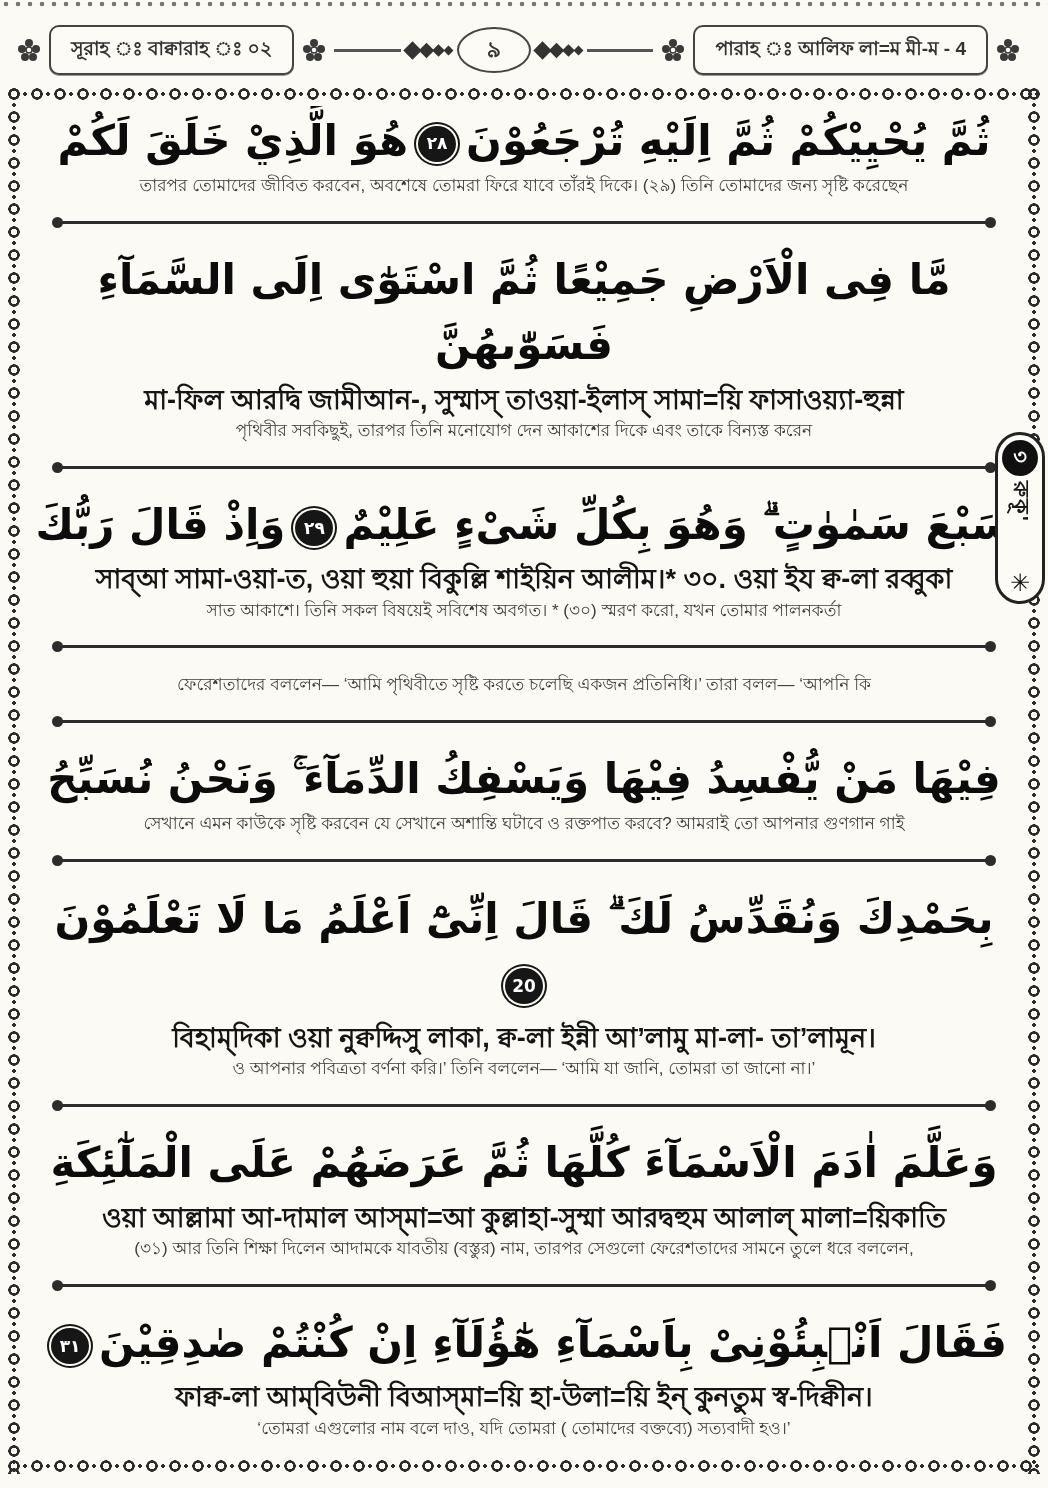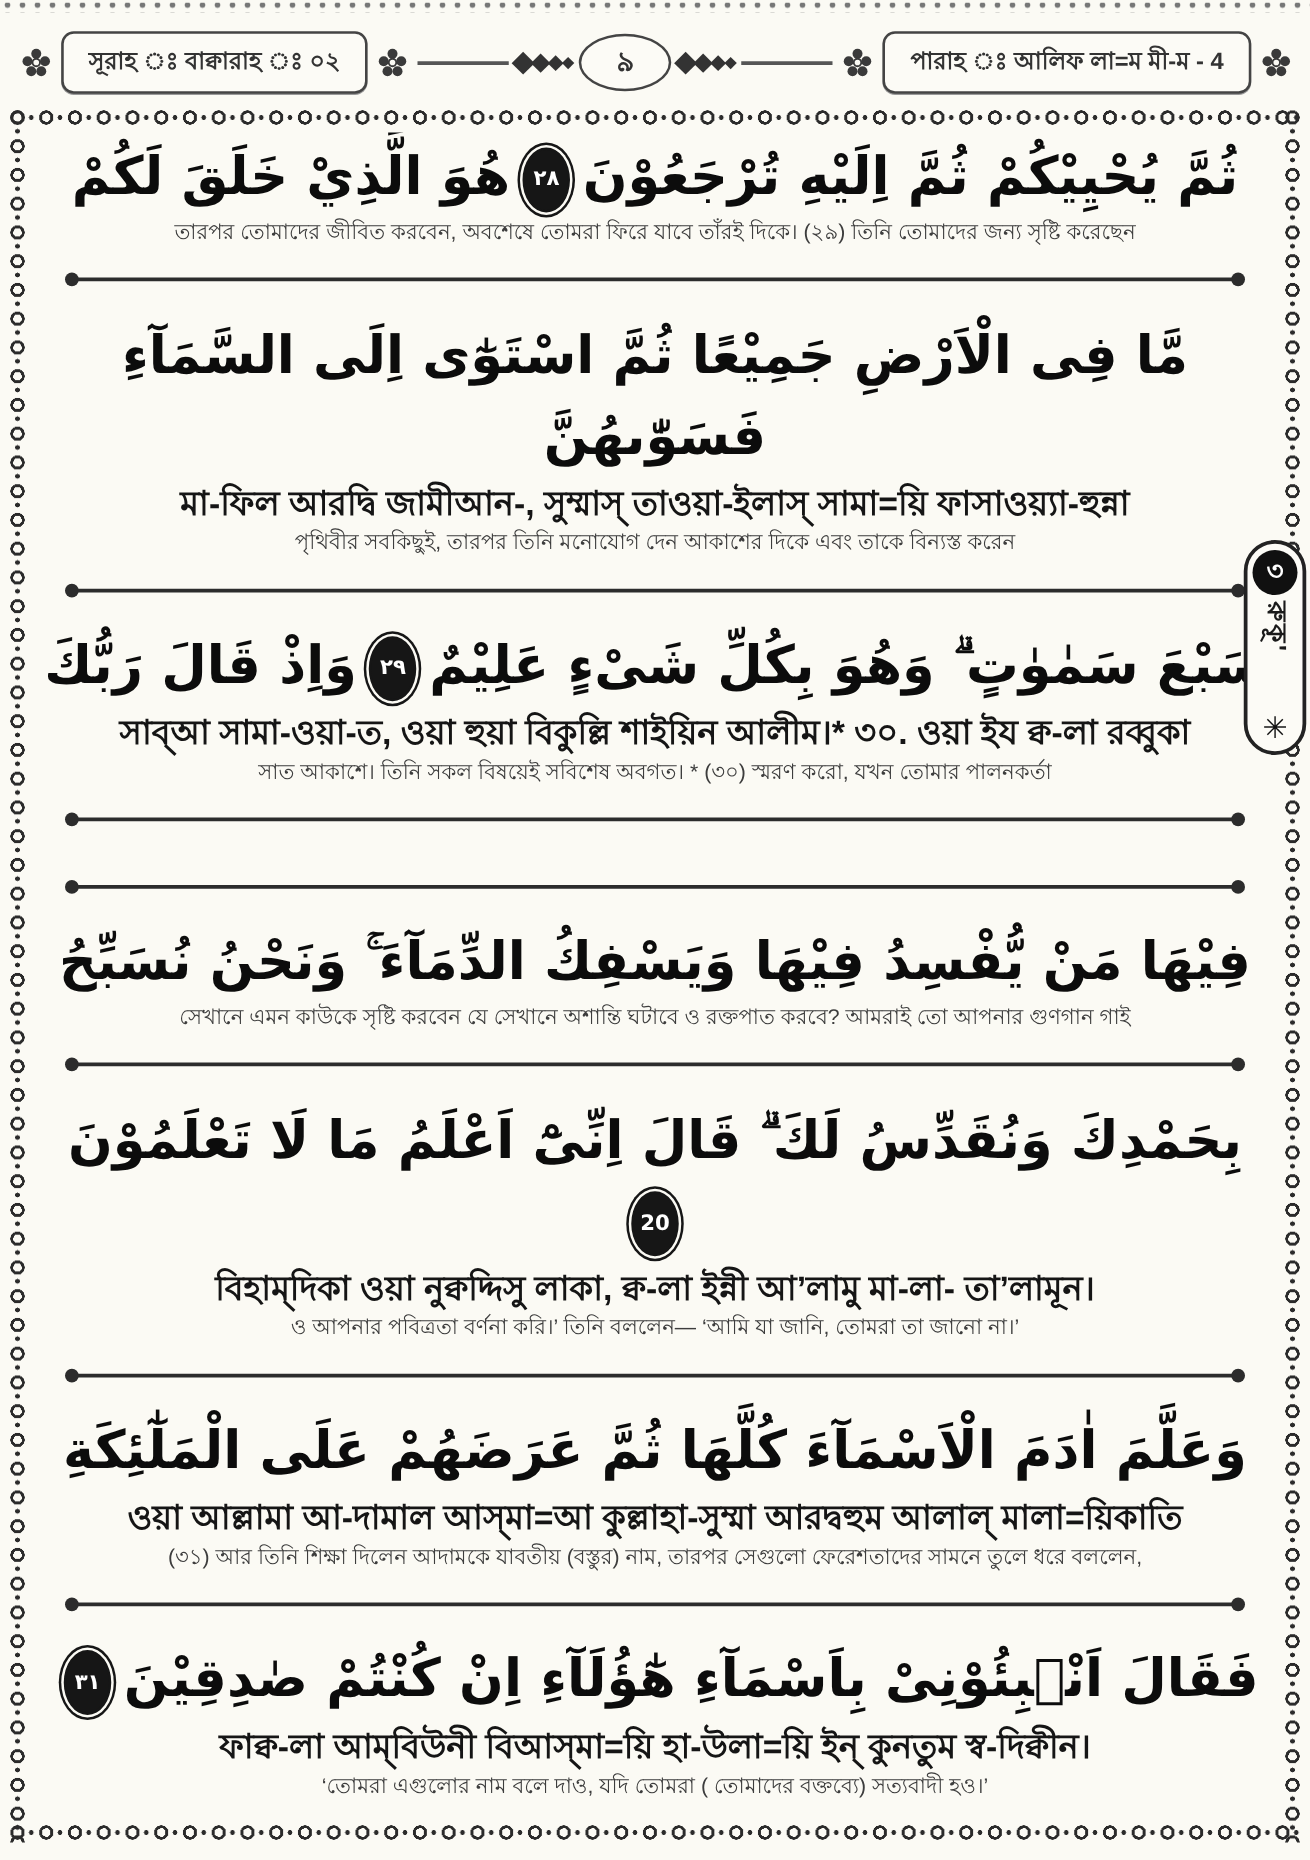--- a/index.html
+++ b/index.html
@@ -32,21 +32,21 @@
   }
   .chain-h.top { top:84px; }
   .chain-h.bottom { bottom:12px; }
   .scallop-top {
     position:absolute; top:2px; left:0; right:0; height:8px;
     background-image: radial-gradient(circle at 6px 2px, #777 2px, transparent 2.6px);
     background-size:12px 8px; background-repeat:repeat-x;
   }
   
   .header {
-    position:absolute; top:22px; left:14px; right:12px; height:56px;
+    position:absolute; top:22px; left:14px; right:25px; height:56px;
     display:flex; align-items:center; gap:5px; z-index:2;
   }
   .label-box {
     border:2px solid #444; border-radius:10px; background:#fcfbf6;
     padding:7px 20px; font-size:19px; font-weight:bold; color:#333;
     white-space:nowrap; box-shadow:0 1px 0 #999;
   }
   .oval {
     border:2px solid #444; border-radius:50%; background:#fcfbf6;
     width:74px; height:46px; display:flex; align-items:center; justify-content:center;
@@ -68,21 +68,21 @@
   }
   .block { padding:2px 0; }
   .arabic {
     direction:rtl; unicode-bidi:isolate;
     font-family:"DejaVu Sans",sans-serif;
     font-size:42px; font-weight:bold; line-height:1.55; color:#0c0c0c;
     letter-spacing:-1px;
   }
   .verse-badge {
     display:inline-flex; align-items:center; justify-content:center;
-    width:38px; height:52px; border-radius:50%;
+    width:38px; height:36px; border-radius:50%;
     background:#161616; color:#fff; font-size:17px; font-weight:bold;
     border:2px solid #161616;
     box-shadow:0 0 0 2px #fbfaf4, 0 0 0 4px #161616;
     vertical-align:middle; margin:0 10px; letter-spacing:0;
   }
   .verse-badge:empty { display:none; }
   .translit {
     font-size:27px; font-weight:bold; line-height:1.35; color:#151515; margin-top:4px;
   }
   .trans {
@@ -218,20 +218,21 @@
   <div class="block">
     <div class="arabic"><span>سَبْعَ سَمٰوٰتٍ ۗ وَهُوَ بِكُلِّ شَىْءٍ عَلِيْمٌ</span><span class="verse-badge">٢٩</span><span>وَاِذْ قَالَ رَبُّكَ</span></div>
     <div class="translit">সাব্‌আ সামা-ওয়া-ত, ওয়া হুয়া বিকুল্লি শাইয়িন আলীম।* ৩০. ওয়া ইয ক্ব-লা রব্বুকা</div>
     <div class="trans">সাত আকাশে। তিনি সকল বিষয়েই সবিশেষ অবগত। * (৩০) স্মরণ করো, যখন তোমার পালনকর্তা</div>
   </div>
   <div class="divider">
       <div class="bar"></div>
     </div>
 
   <div class="block">
+    <div class="trans">ফেরেশতাদের বললেন— ‘আমি পৃথিবীতে সৃষ্টি করতে চলেছি একজন  প্রতিনিধি।’ তারা বলল— ‘আপনি কি</div>
   </div>
   <div class="divider">
       <div class="bar"></div>
     </div>
 
   <div class="block">
     <div class="arabic"><span>فِيْهَا مَنْ يُّفْسِدُ فِيْهَا وَيَسْفِكُ الدِّمَآءَ ۚ وَنَحْنُ نُسَبِّحُ</span><span></span></div>
     <div class="trans">সেখানে এমন কাউকে সৃষ্টি করবেন যে সেখানে অশান্তি ঘটাবে ও রক্তপাত করবে? আমরাই তো আপনার গুণগান গাই</div>
   </div>
   <div class="divider">

